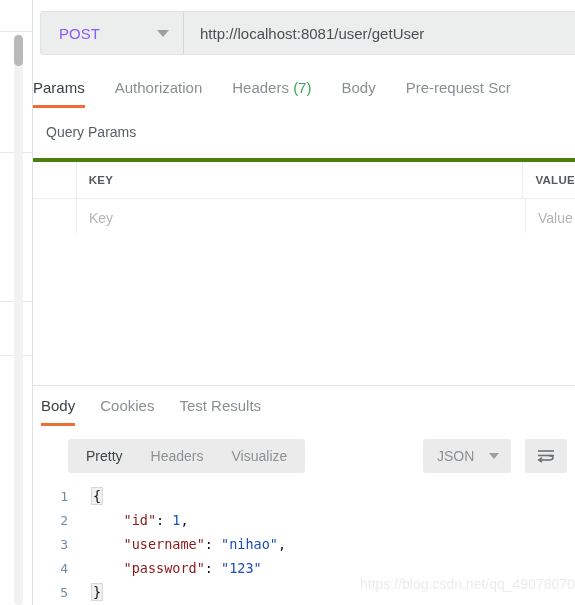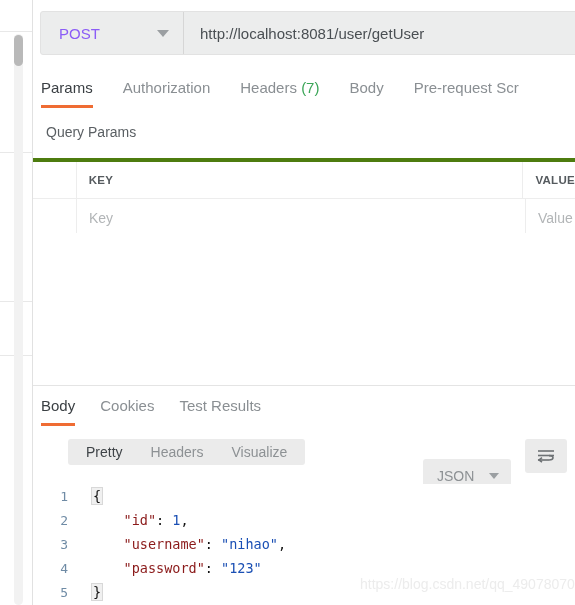--- a/index.html
+++ b/index.html
@@ -119,21 +119,21 @@
   }
   .tab {
     position: relative;
     padding: 3px 0 12px 0;
     margin-right: 30px;
     font-size: 15px;
     color: #8a8f93;
     white-space: nowrap;
     cursor: pointer;
   }
-  .tab:first-child { margin-left: 8px; }
+  .tab:first-child { margin-left: 0; }
   .tab.active { color: #3a3f43; }
   .tab.active::after {
     content: "";
     position: absolute;
     left: 0; right: 0; bottom: 0;
     height: 3px;
     background: #ef6c33;
   }
   .tab .count { color: #3aa557; }
 
@@ -214,21 +214,21 @@
 
   
   .resp-toolbar {
     position: absolute;
     left: 0; top: 439px;
     width: 542px; height: 34px;
   }
   .seg-group {
     position: absolute;
     left: 35px; top: 0;
-    height: 26px;
+    height: 34px;
     display: flex;
     align-items: center;
     background: #ebebeb;
     border-radius: 3px;
     padding: 0 4px;
   }
   .seg {
     padding: 0 14px;
     height: 26px;
     line-height: 26px;
@@ -243,21 +243,20 @@
     position: absolute;
     left: 390px; top: 0;
     width: 88px; height: 34px;
     display: flex;
     align-items: center;
     justify-content: space-between;
     padding: 0 12px 0 14px;
     background: #ebebeb;
     border-radius: 3px;
     cursor: pointer;
-    margin-top: 20px;
   }
   .json-select .lbl {
     font-size: 14px;
     color: #8d9194;
   }
   .caret-sm {
     width: 0; height: 0;
     border-left: 5px solid transparent;
     border-right: 5px solid transparent;
     border-top: 6px solid #9b9fa2;

